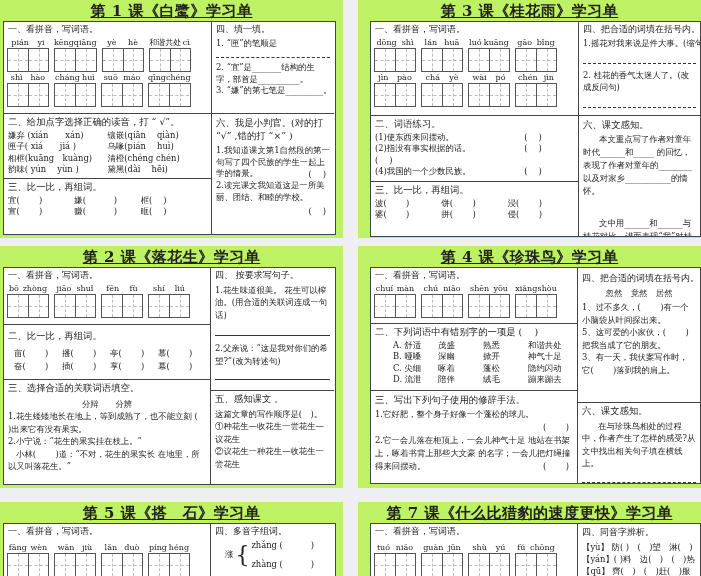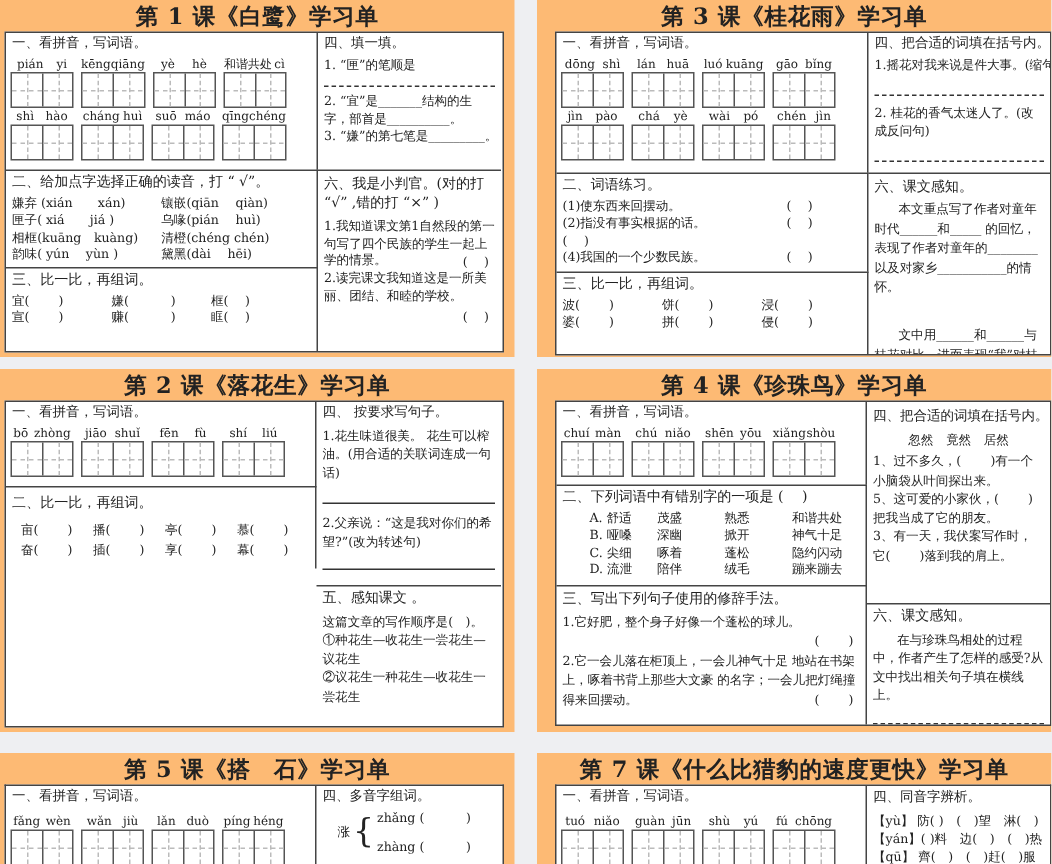--- a/index.html
+++ b/index.html
@@ -1,18 +1,18 @@
 <!DOCTYPE html>
 <html><head>
 <meta charset="utf-8">
 <style>
   * { box-sizing: border-box; margin: 0; padding: 0; }
   html, body { width: 701px; height: 576px; overflow: hidden; background: #eeeff2; }
   body { font-family: "DejaVu Serif", "Liberation Serif", serif; color: #222; position: relative; }
-  .card { position: absolute; background: #fdba74; overflow: hidden; }
+  .card { position: absolute; background: #bef264; overflow: hidden; text-decoration: underline; }
   .card-title { text-align: center; font-size: 15px; font-weight: bold; height: 21px; line-height: 22px; letter-spacing: 0.5px; }
   .sheet { position: absolute; left: 3px; border: 1.5px solid #444; background:#fff; }
   .sec { position: absolute; border-color:#444; border-style: solid; border-width: 0; font-size: 8.4px; line-height: 11.5px; overflow: hidden; }
   .sec-h { font-size: 9px; margin: 2px 0 2px 4px; white-space: nowrap; }
   .sec-h.big { font-size: 9.4px; }
   .pinrow { display: flex; padding: 0 3px; }
   .pgroup { display:flex; flex-direction:column; margin-right: 5px; }
   .plabel { font-size: 8px; height: 10px; line-height: 10px; display:flex; justify-content: space-around; white-space: nowrap; }
   .grid { display:flex; border: 1px solid #555; }
   .cell { width: 20px; height: 22px; position: relative; border-left: 1px solid #555; }
@@ -372,20 +372,27 @@
             <span>慕(　　 )</span>
           </div>
           <div class="cols" style="line-height: 13px; padding-left: 10px;">
             <span>奋(　　 )</span>
             <span>插(　　 )</span>
             <span>享(　　 )</span>
             <span>幕(　　 )</span>
           </div>
         </div>
     </div>
+    <div class="sec" style="left:0;top:111px;width:207px;height:105px;border-top-width:1.5px;border-right-width:1.5px;line-height:12.5px;">
+      <div class="sec-h big">三、选择合适的关联词语填空。</div>
+      <div class="center" style="margin-top:3px">分辩　　分辨</div>
+      <div class="wrap">1.花生矮矮地长在地上，等到成熟了，也不能立刻 (　　　 )出来它有没有果实。</div>
+      <div class="wrap">2.小宁说：“花生的果实挂在枝上。”</div>
+      <div class="wrap" style="text-indent:8px">小林(　　 )道：“不对，花生的果实长 在地里，所以又叫落花生。”</div>
+    </div>
     <div class="sec" style="left:207px;top:0;width:123px;height:122px;">
       <div class="sec-h">四、 按要求写句子。</div>
       <div class="wrap" style="line-height:12.5px">1.花生味道很美。 花生可以榨油。(用合适的关联词连成一句话)</div>
       <div class="ul" style="margin:14px 4px 6px 4px;border-bottom-style:solid"></div>
       <div class="wrap" style="line-height:12.5px">2.父亲说：“这是我对你们的希望?”(改为转述句)</div>
       <div class="ul" style="margin:12px 4px 0 4px;border-bottom-style:solid"></div>
     </div>
     <div class="sec" style="left:207px;top:122px;width:123px;height:94px;border-top-width:1.5px;line-height:12.5px;">
       <div class="sec-h big">五、感知课文 。</div>
       <div class="wrap">这篇文章的写作顺序是(　)。</div>

